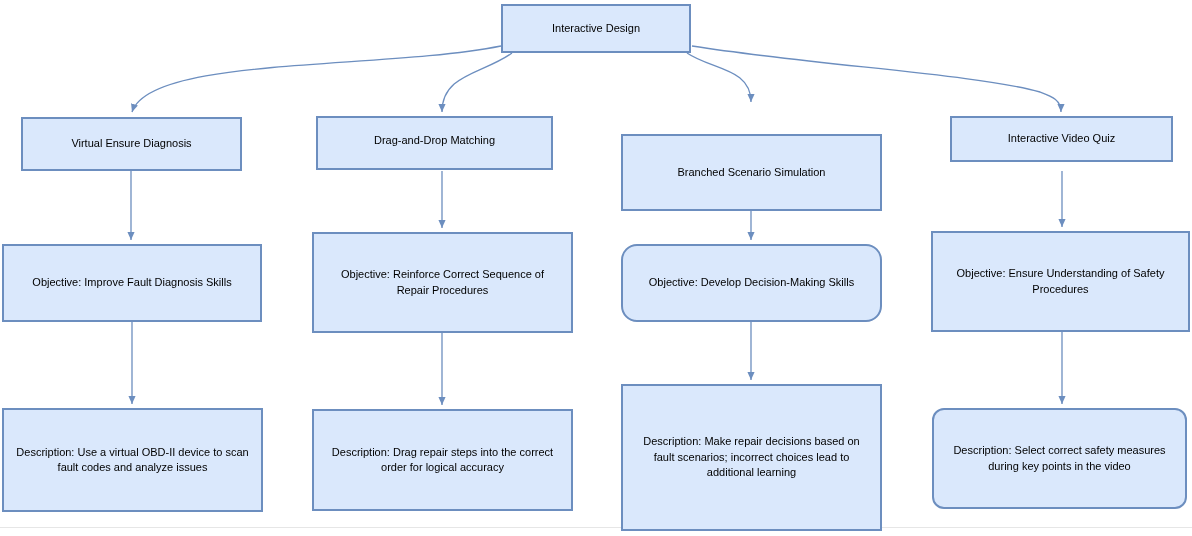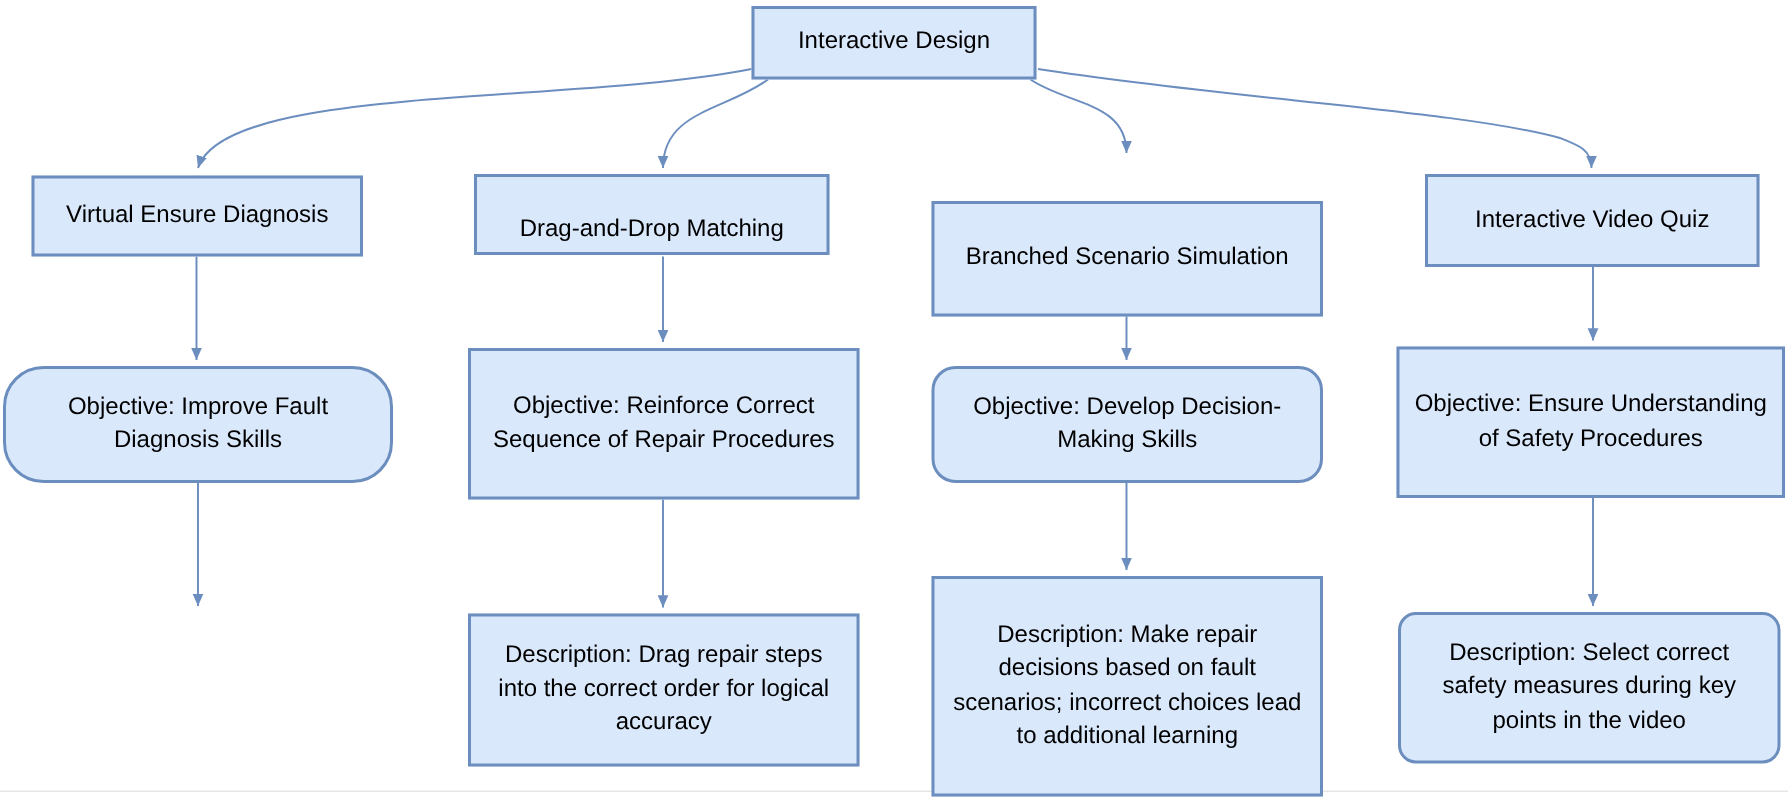--- a/index.html
+++ b/index.html
@@ -29,30 +29,30 @@
     fill:none;stroke:var(--connector);stroke-width:1.3px;
   }
   #connectors marker path{fill:var(--connector);}
   .node{
     position:absolute;z-index:2;box-sizing:border-box;
     background:var(--node-fill);
     border:2px solid var(--node-border);
     color:var(--text);
     display:flex;align-items:center;justify-content:center;
     text-align:center;
-    font-size:16px;line-height:1.4;
-    padding:4px 10px;
+    font-size:11px;line-height:1.4;
+    padding:20px 10px;
   }
   
   .n-root {left:501px;top:4px;   width:190px;height:49px;}
   .n-h1   {left:21px; top:117px; width:221px;height:54px;}
   .n-h2   {left:316px;top:116px; width:237px;height:54px;align-items:flex-end;}
   .n-h3   {left:621px;top:106px; width:261px;height:77px;margin-top:28px;}
-  .n-h4   {left:950px;top:116px; width:223px;height:62px;}
-  .n-o1   {left:2px;  top:244px; width:260px;height:78px;border-radius:27px;}
+  .n-h4   {left:950px;top:116px; width:223px;height:46px;}
+  .n-o1   {left:2px;  top:244px; width:260px;height:78px;}
   .n-o2   {left:312px;top:232px; width:261px;height:101px;text-align:center;}
   .n-o3   {left:621px;top:244px; width:261px;height:78px;border-radius:16px;}
   .n-o4   {left:931px;top:231px; width:259px;height:101px;}
   .n-d1   {left:2px;  top:408px; width:261px;height:104px;}
   .n-d2   {left:312px;top:409px; width:261px;height:102px;}
   .n-d3   {left:621px;top:384px; width:261px;height:147px;}
   .n-d4   {left:932px;top:408px; width:255px;height:101px;border-radius:12px;}
 </style>
 </head>
 <body>
@@ -85,20 +85,23 @@
   <div class="node n-root">
     <span>Interactive Design</span>
   </div>
 
   <div class="node n-h1">
     <span>Virtual Ensure Diagnosis</span>
   </div>
   <div class="node n-o1">
     <span>Objective: Improve Fault Diagnosis Skills</span>
   </div>
+  <div class="node n-d1">
+    <span>Description: Use a virtual OBD-II device to scan fault codes and analyze issues</span>
+  </div>
 
   <div class="node n-h2">
     <span>Drag-and-Drop Matching</span>
   </div>
   <div class="node n-o2">
     <span>Objective: Reinforce Correct Sequence of Repair Procedures</span>
   </div>
   <div class="node n-d2">
     <span>Description: Drag repair steps into the correct order for logical accuracy</span>
   </div>

